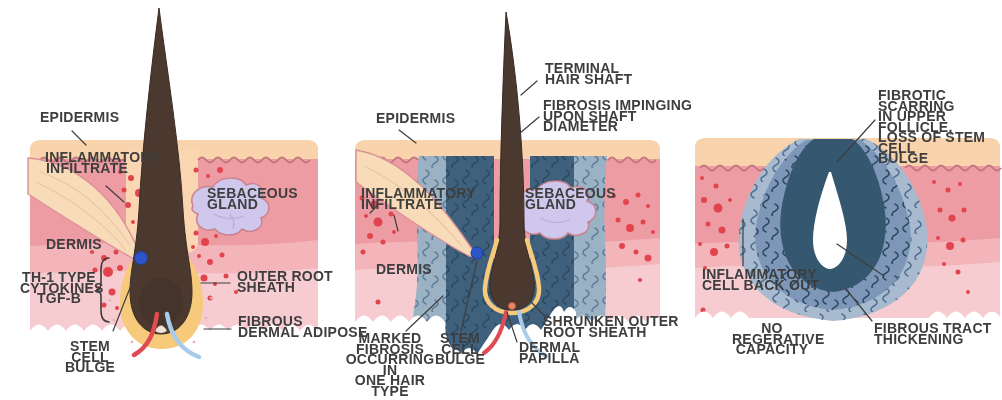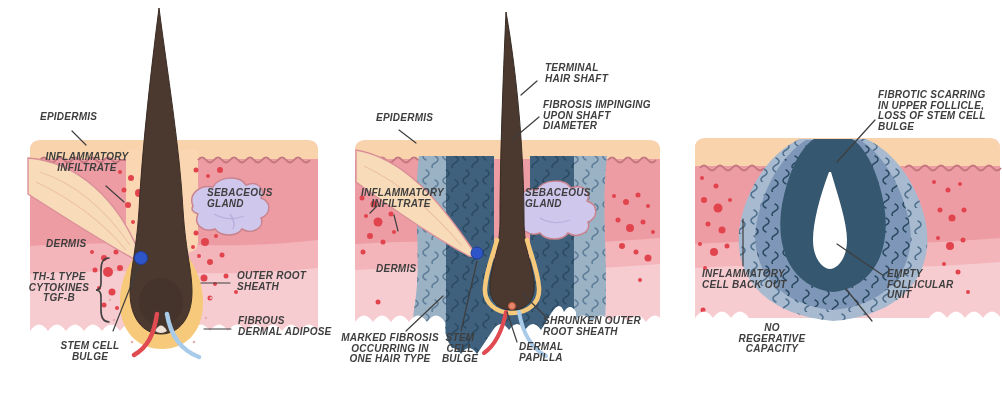--- a/index.html
+++ b/index.html
@@ -1,19 +1,19 @@
 <!DOCTYPE html>
 <html><head>
 <meta charset="utf-8">
 <style>
   html,body{margin:0;padding:0;background:#ffffff;}
   #stage{position:relative;width:1002px;height:400px;background:#ffffff;overflow:hidden;
          font-family:"Liberation Sans",sans-serif;}
-  .lbl{position:absolute;font-weight:700;font-size:10px;line-height:10.5px;
-       letter-spacing:.25px;color:#3E3E3E;white-space:pre-line;text-align:left;font-style:italic;}
+  .lbl{position:absolute;font-weight:700;font-size:14px;line-height:10.5px;
+       letter-spacing:.25px;color:#3E3E3E;white-space:pre-line;text-align:left;}
   .c{text-align:center;}
   .r{text-align:center;}
   svg{position:absolute;left:0;top:0;}
 </style>
 </head>
 <body>
 
 <div id="stage">
 
 <svg width="1002" height="400" viewBox="0 0 1002 400">
@@ -283,19 +283,18 @@
 PAPILLA</div>
 <div class="lbl" style="left:543px;top:316px">SHRUNKEN OUTER
 ROOT SHEATH</div>
 
 <div class="lbl" style="left:878px;top:90px">FIBROTIC SCARRING
 IN UPPER FOLLICLE,
 LOSS OF STEM CELL
 BULGE</div>
 <div class="lbl" style="left:702px;top:269px">INFLAMMATORY
 CELL BACK OUT</div>
-<div class="lbl" style="left:887px;top:269px">EMPTY
-FOLLICULAR
-UNIT</div>
 <div class="lbl r" style="left:732px;top:323px;width:80px">NO REGERATIVE
 CAPACITY</div>
+<div class="lbl" style="left:874px;top:323px">FIBROUS TRACT
+THICKENING</div>
 
 </div>
 
 </body></html>

